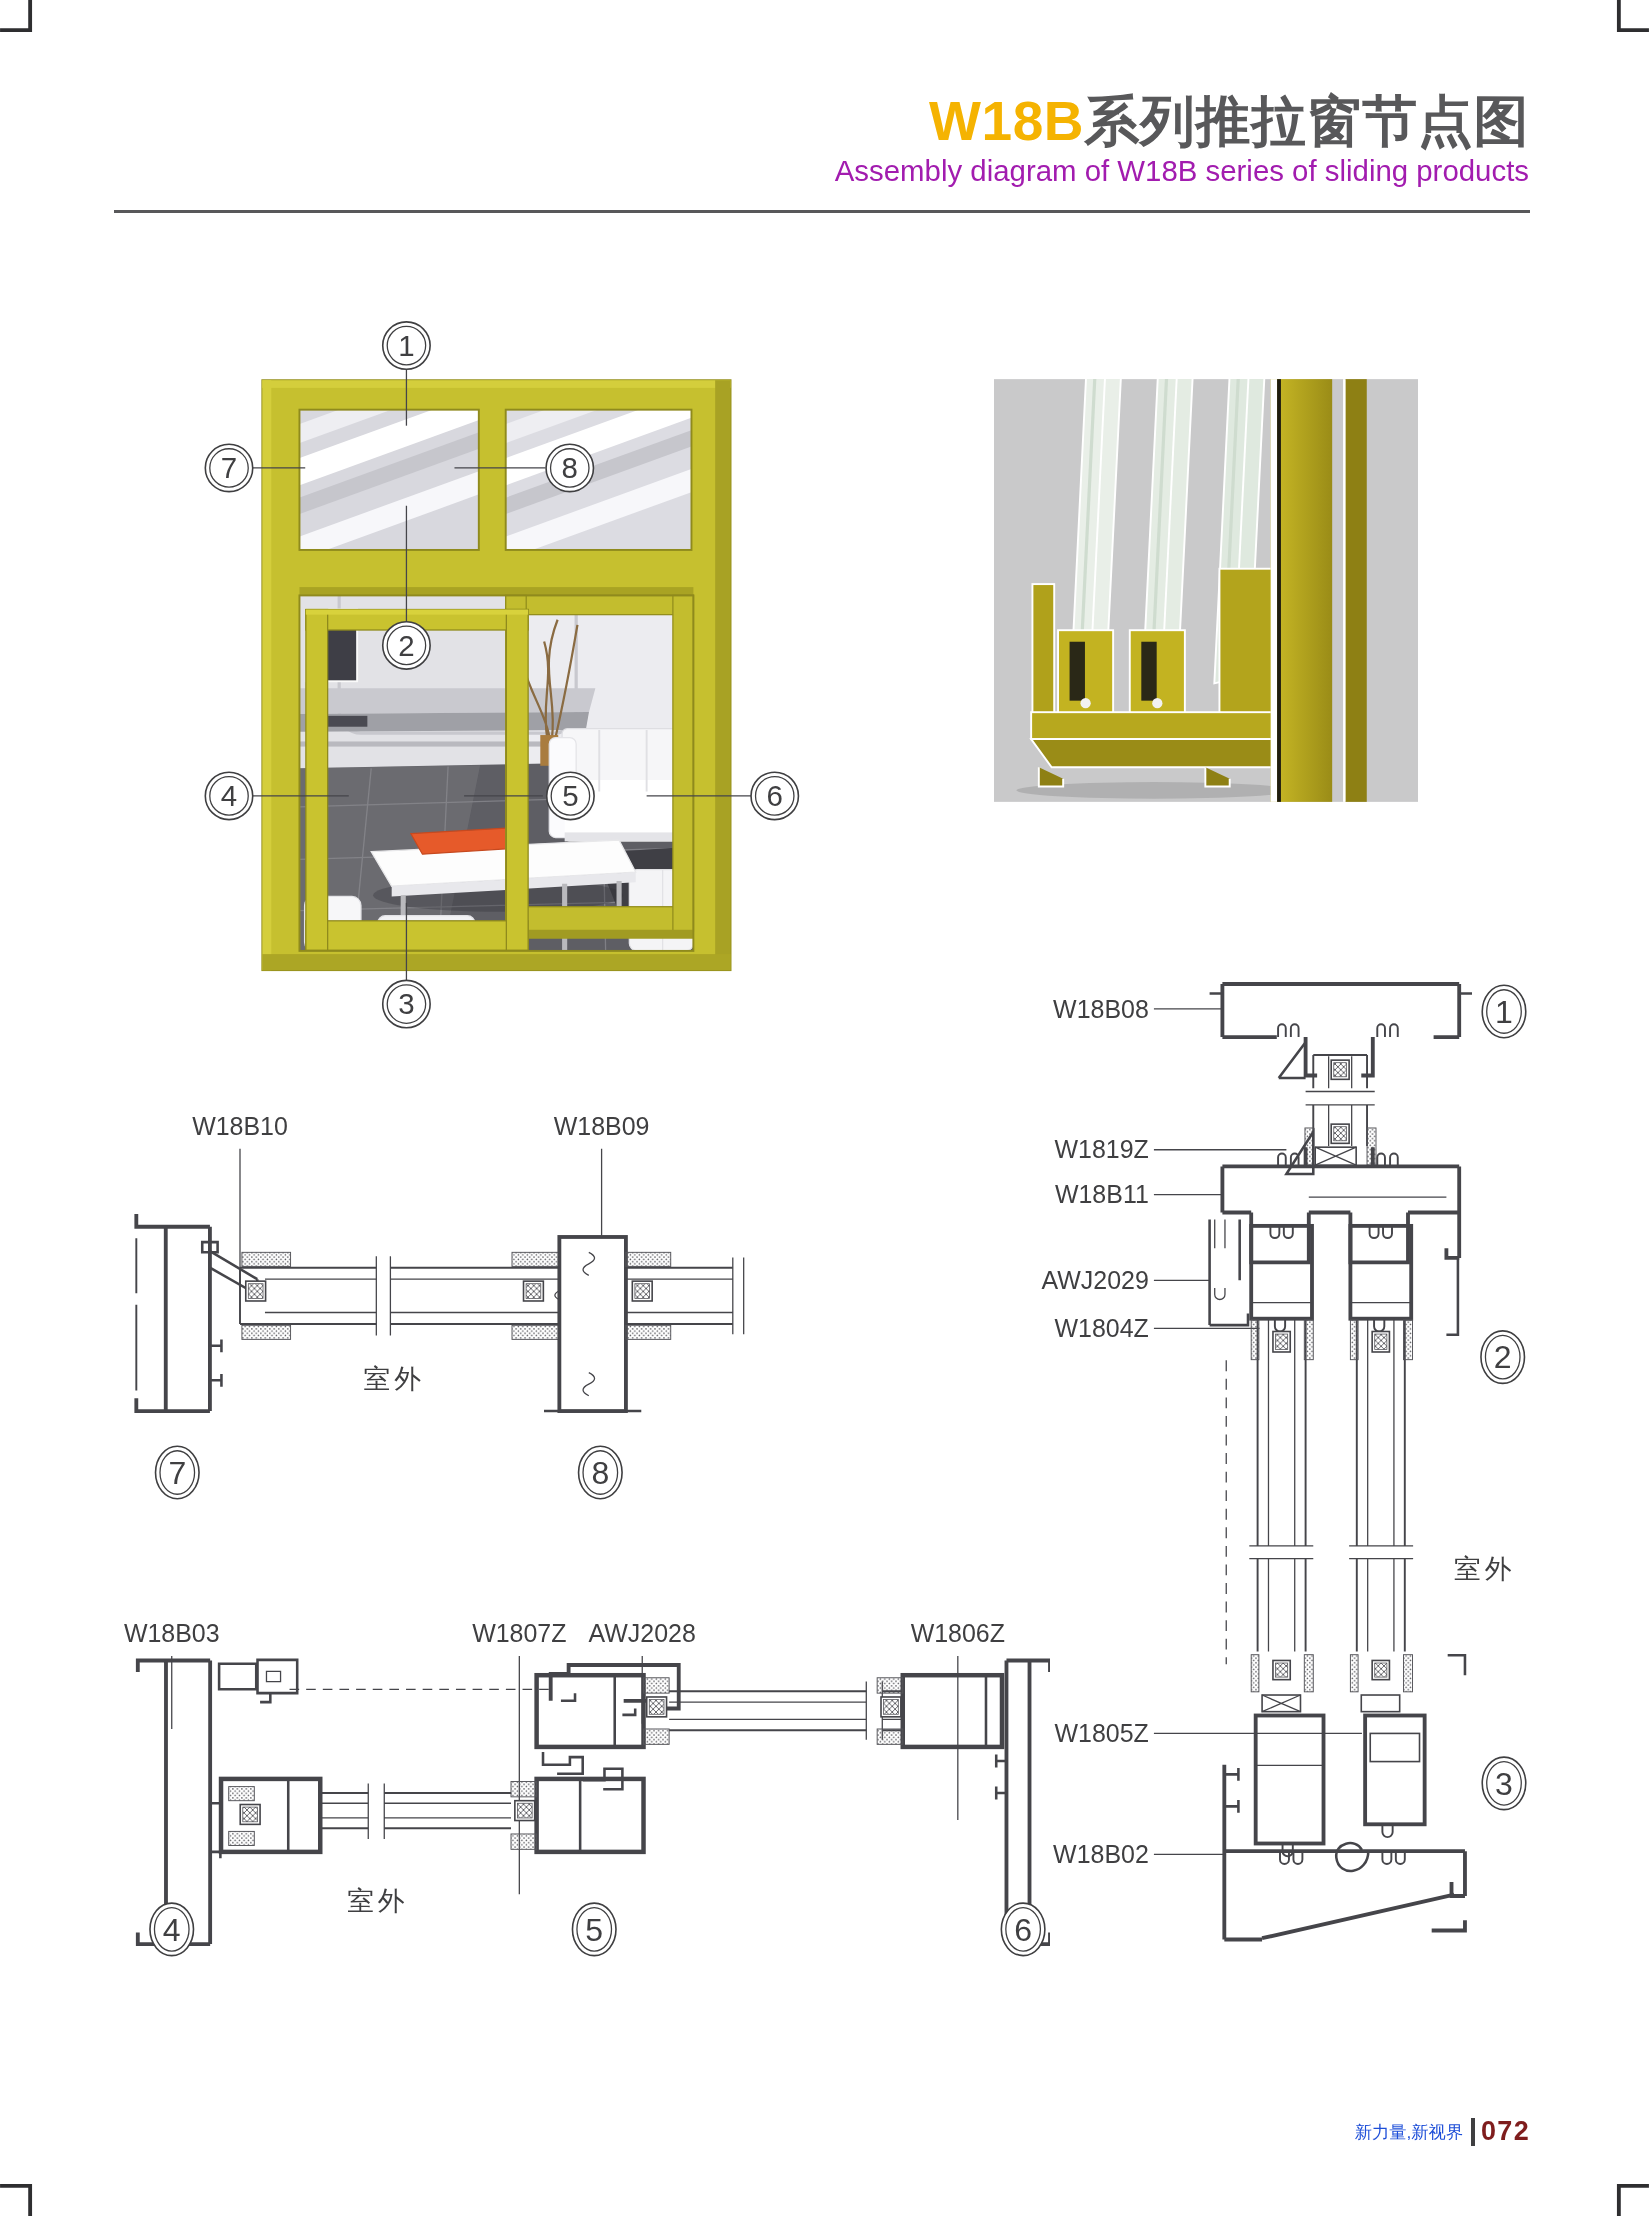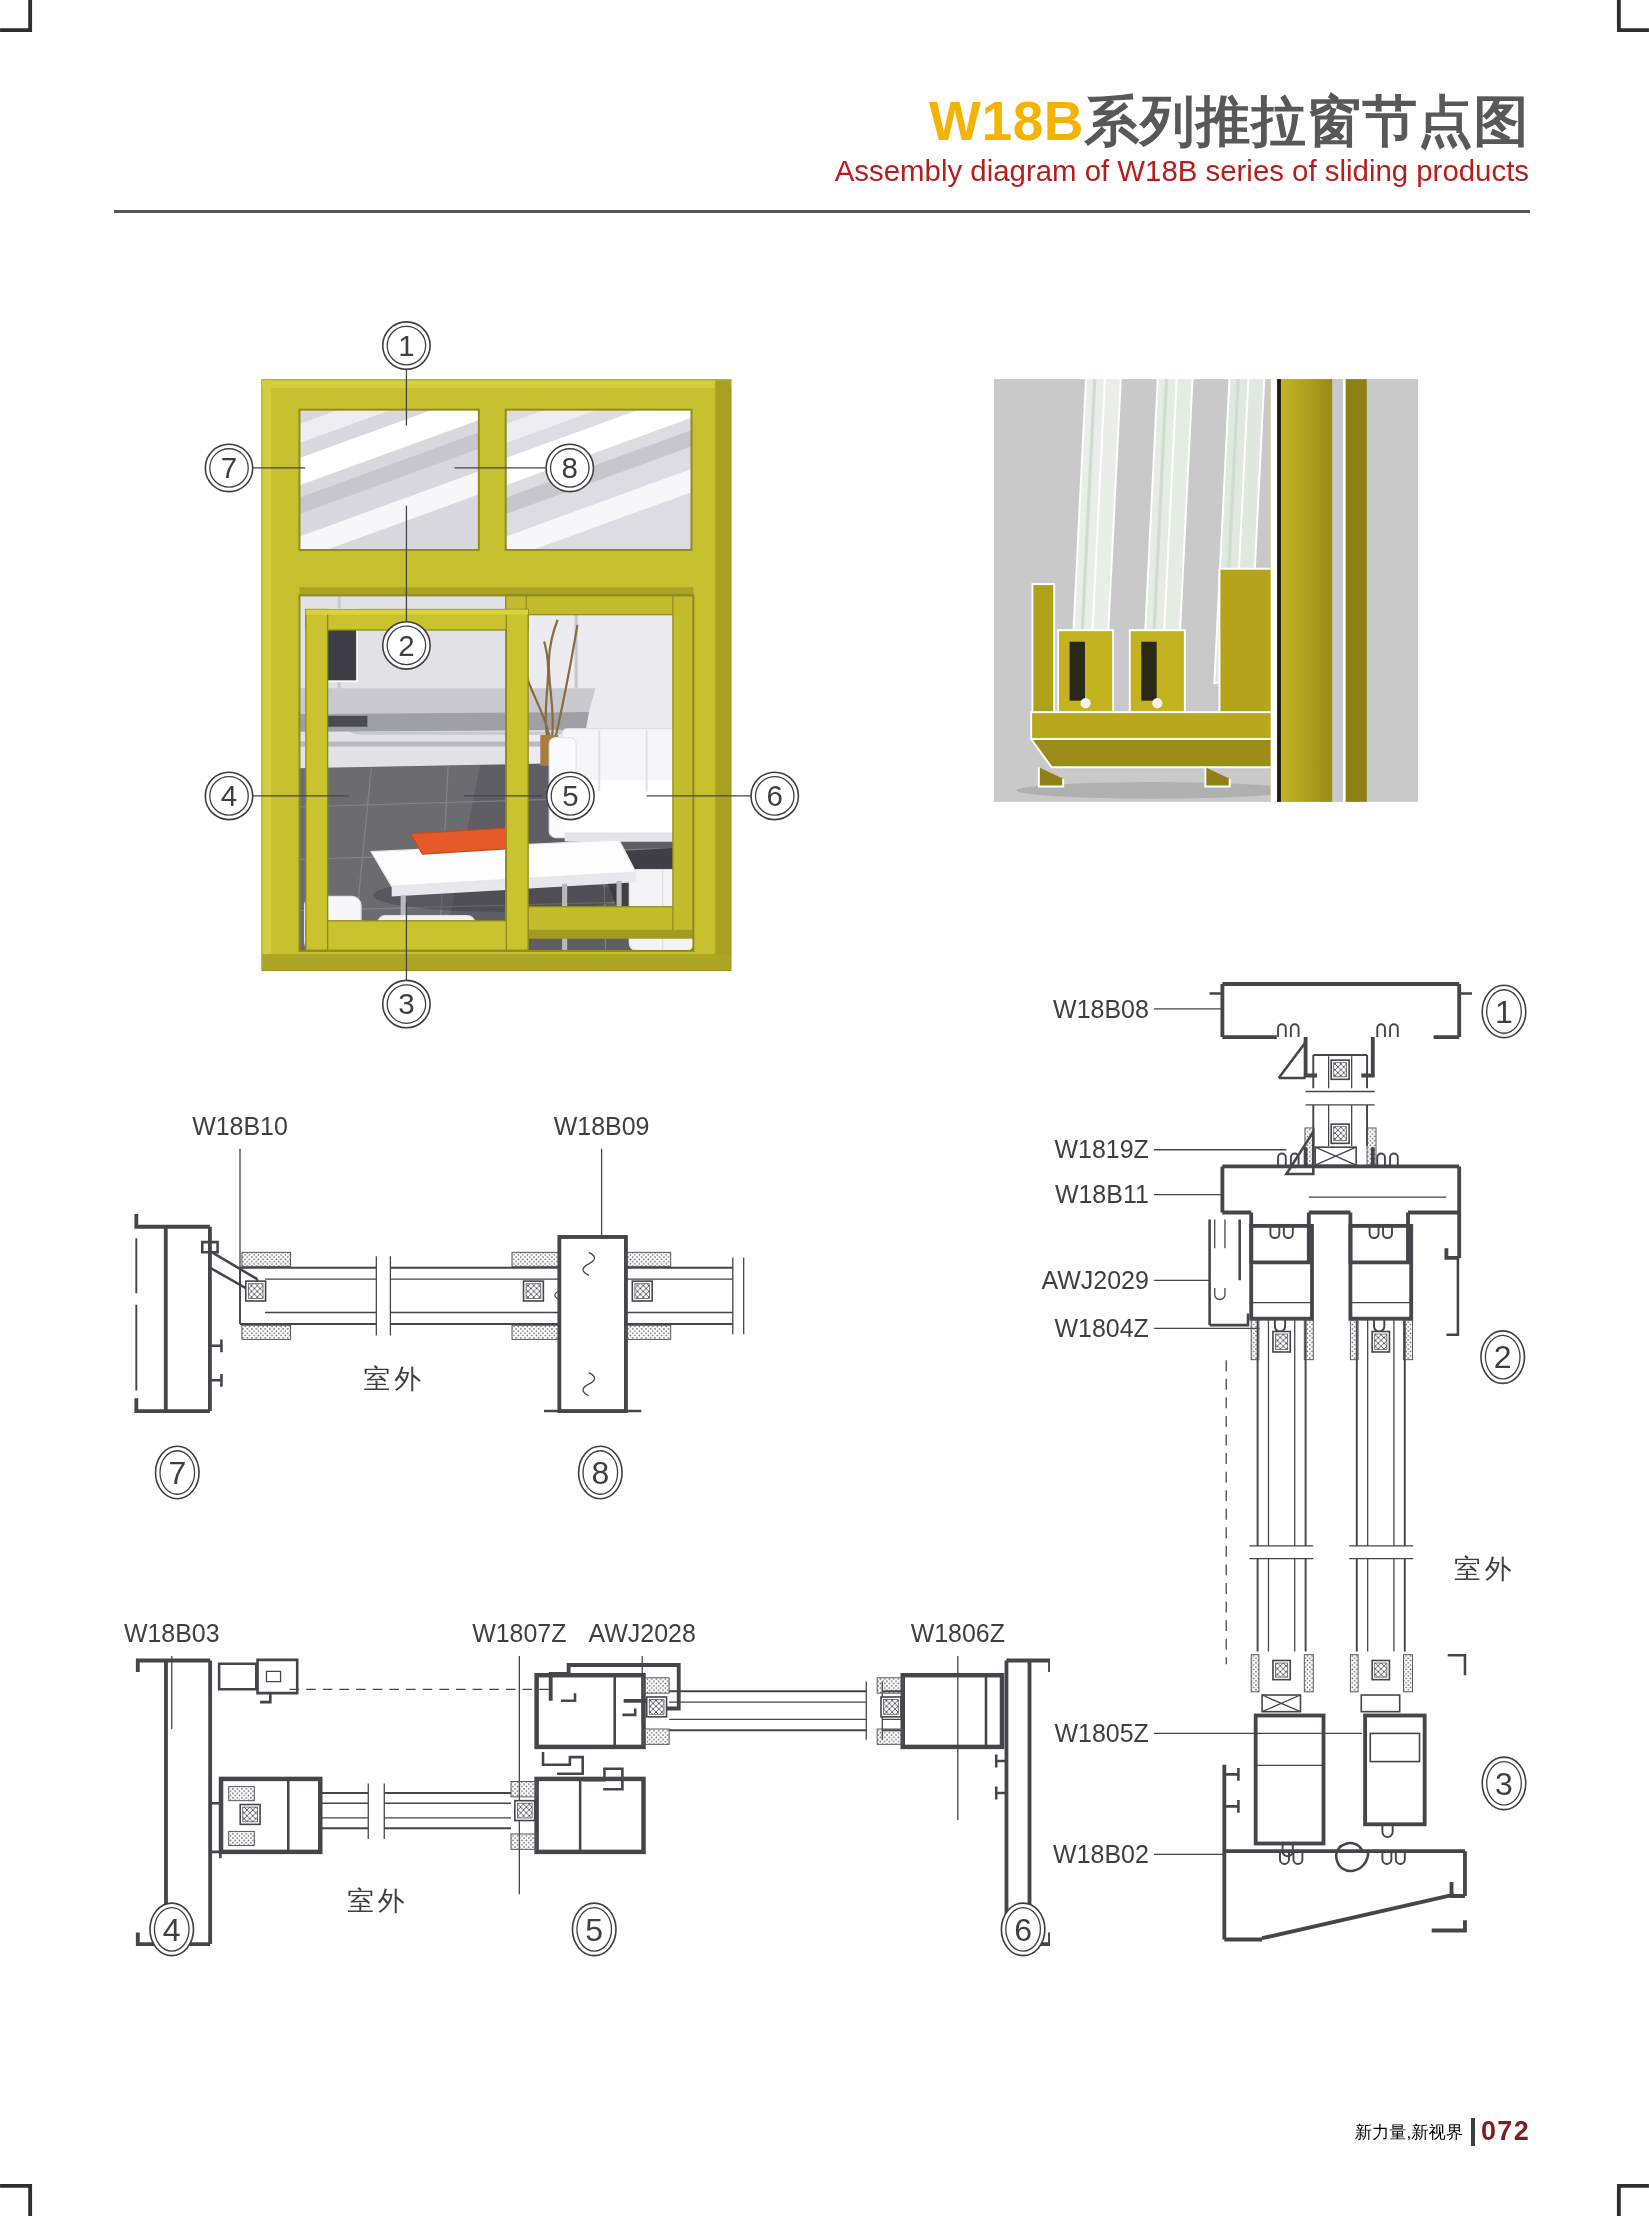--- a/index.html
+++ b/index.html
@@ -2,25 +2,25 @@
 <html style="font-size:10.2px"><head>
 <meta charset="utf-8">
 <style>
   html,body{margin:0;padding:0;background:#ffffff;}
   .page{position:relative;width:1649px;height:2216px;background:#ffffff;overflow:hidden;
         font-family:"Liberation Sans","DejaVu Sans",sans-serif;}
   
   .header{position:absolute;top:93px;right:120px;text-align:right;}
   .title-line{font-size:55px;font-weight:bold;letter-spacing:0.6px;color:#58585A;line-height:1.05;white-space:nowrap;}
   .title-accent{color:#F5B301;}
-  .subtitle{font-size:29.4px;color:#b91c1c;line-height:1.2;margin-top:2.6px;white-space:nowrap;}
+  .subtitle{font-size:29.4px;color:#a21caf;line-height:1.2;margin-top:2.6px;white-space:nowrap;}
   .rule{position:absolute;left:114px;top:210px;width:1416px;height:2.6px;background:#58585A;}
   
   .footer{position:absolute;top:2116px;right:119px;display:flex;align-items:center;}
-  .footer-slogan{font-size:17.3px;color:#000000;}
+  .footer-slogan{font-size:17.3px;color:#1d4ed8;}
   .footer-bar{width:3.8px;height:28px;background:#3F3F41;margin:0 6.4px 0 7.7px;}
   .footer-page{font-size:27px;font-weight:bold;color:#7f1d1d;letter-spacing:1.3px;}
   
   .abs{position:absolute;}
   svg text{font-family:"Liberation Sans","DejaVu Sans",sans-serif;}
   .lbl{font-size:39px;fill:#3F3F41;}
   .outdoor{font-size:42px;fill:#3F3F41;letter-spacing:6px;}
   .conum{font-size:50px;fill:#3F3F41;}
   .conum-sm{font-size:46px;fill:#3F3F41;}
   .ln{stroke:#45454A;fill:none;}

